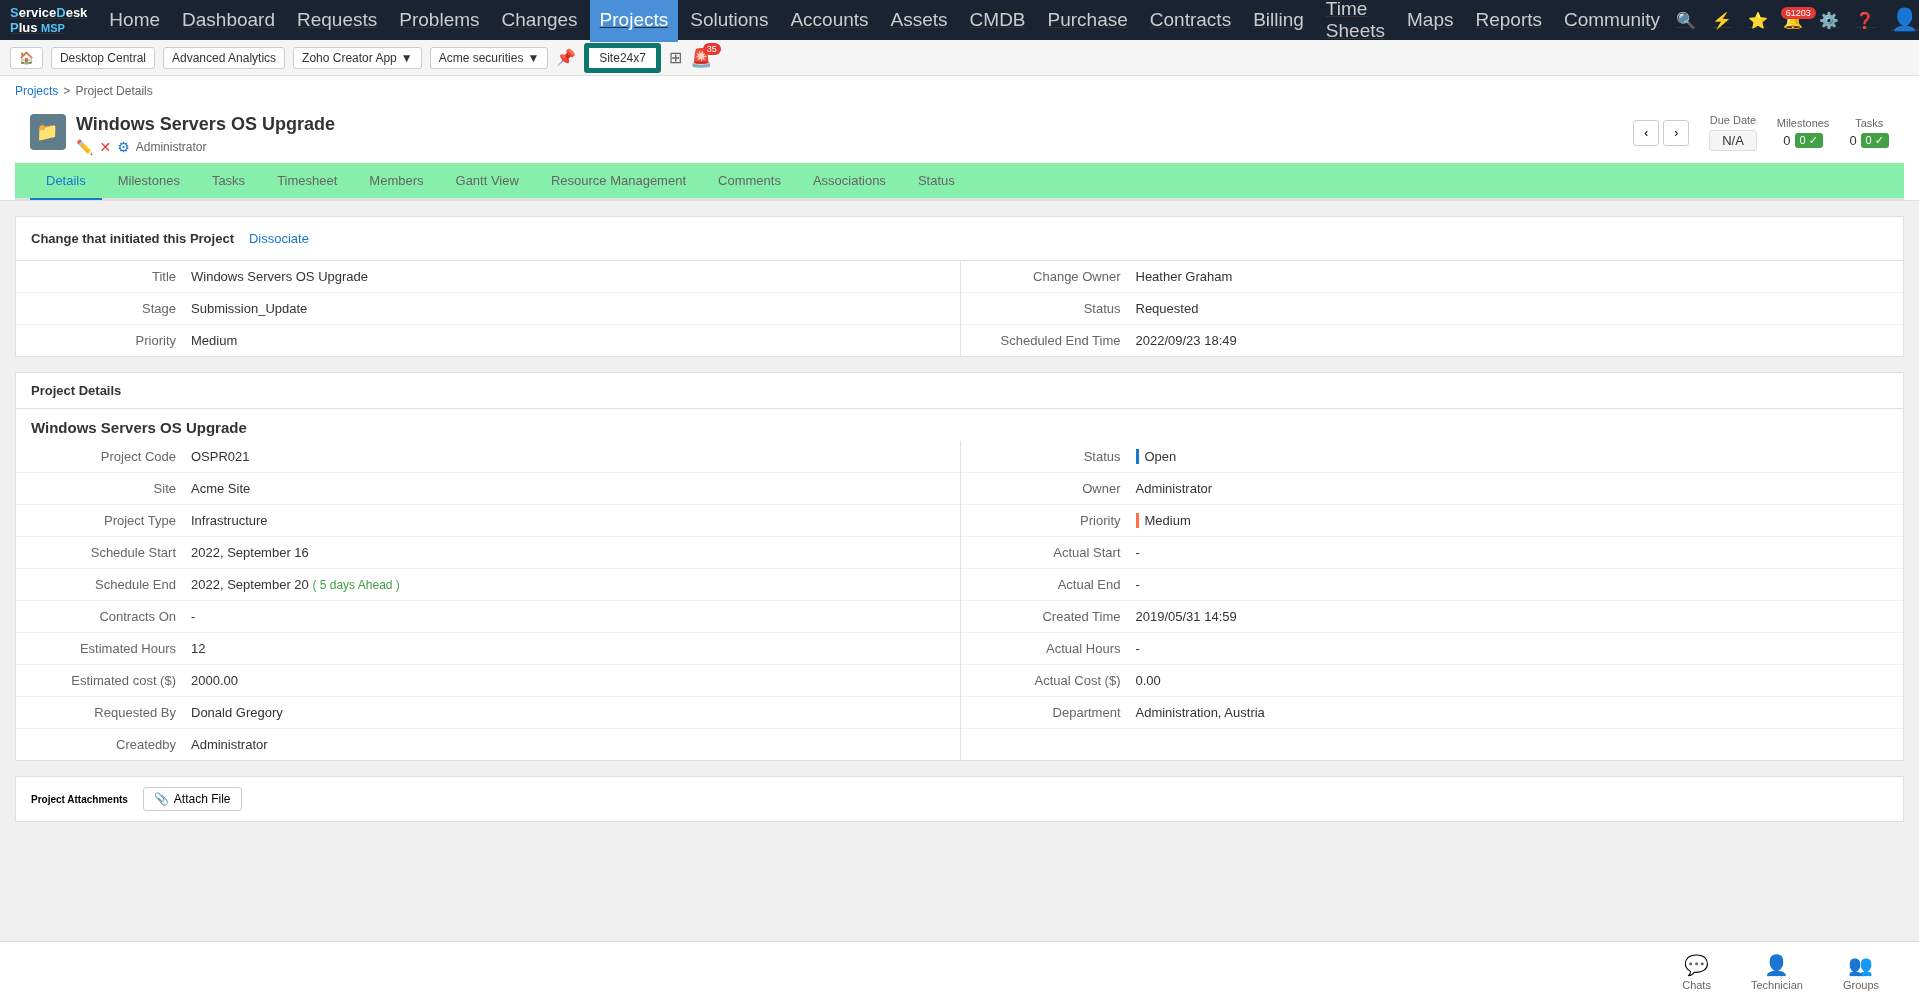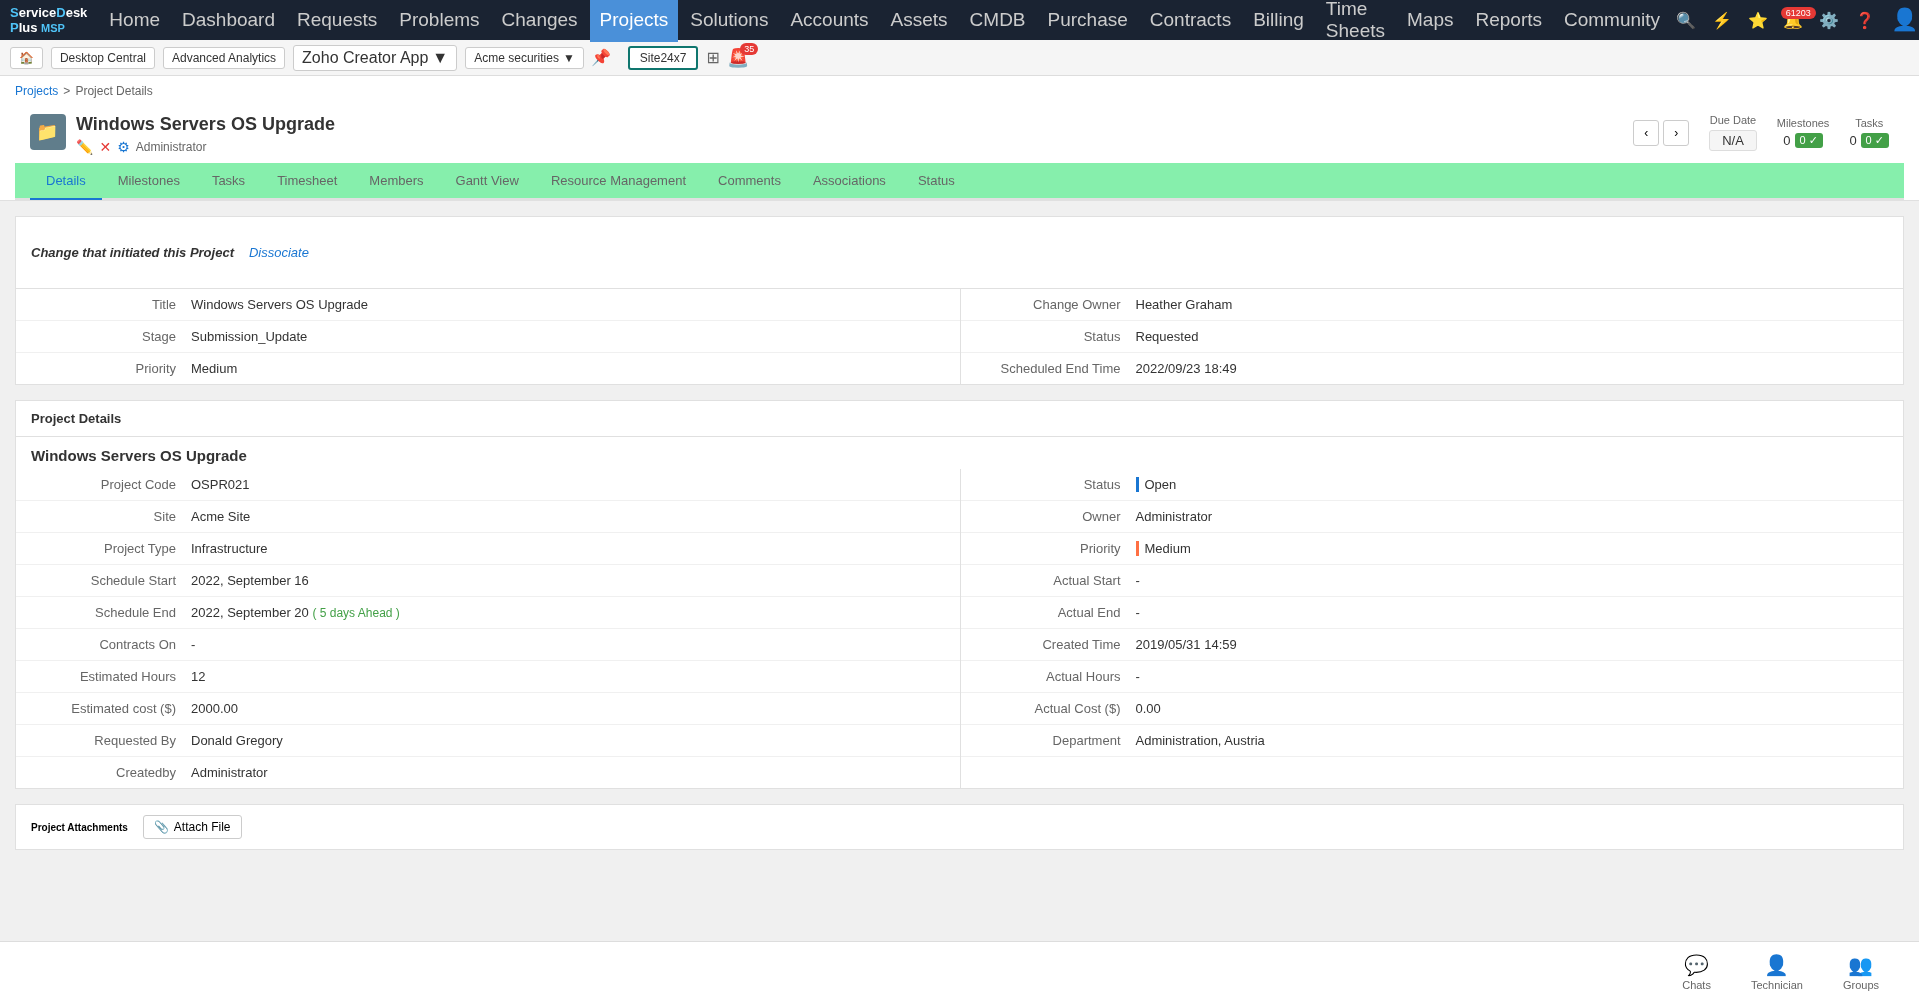--- a/index.html
+++ b/index.html
@@ -6,20 +6,21 @@
     body { font-family: Arial, sans-serif; font-size: 13px; background: #f0f0f0; color: #333; }
 
     
     .top-nav {
       background: #1a2332;
       display: flex;
       align-items: center;
       padding: 0 10px;
       height: 40px;
       gap: 2px;
+      text-decoration: underline;
     }
     .top-nav .brand {
       display: flex;
       align-items: center;
       margin-right: 10px;
     }
     .brand-text {
       color: white;
       font-size: 13px;
       font-weight: bold;
@@ -79,33 +80,32 @@
       cursor: pointer;
       display: flex;
       align-items: center;
       gap: 4px;
     }
     .toolbar-select {
       background: white;
       border: 1px solid #ccc;
       border-radius: 3px;
       padding: 3px 8px;
-      font-size: 16px;
+      font-size: 12px;
       cursor: pointer;
       display: flex;
       align-items: center;
       gap: 4px;
     }
     .site-badge {
       background: white;
-      border: 2px solid #0f766e;
+      border: 5px solid #0f766e;
       border-radius: 3px;
       padding: 3px 10px;
       font-size: 12px;
-      margin-left: 8px;
     }
 
     
     .breadcrumb-bar {
       background: white;
       padding: 8px 15px 0;
       border-bottom: 1px solid #e0e0e0;
     }
     .breadcrumb {
       display: flex;
@@ -231,29 +231,28 @@
       background: #f0f0f0;
     }
 
     
     .section {
       background: white;
       border: 1px solid #e0e0e0;
       margin-bottom: 15px;
     }
     .section-header {
-      padding: 28px 15px;
+      padding: 14px 15px;
       border-bottom: 1px solid #e0e0e0;
       font-size: 13px;
       font-weight: bold;
       color: #333;
       display: flex;
       align-items: center;
       gap: 15px;
-      font-style: italic;
     }
     .dissociate-link {
       color: #1976d2;
       font-weight: normal;
       cursor: pointer;
       text-decoration: none;
       font-size: 13px;
     }
 
     

